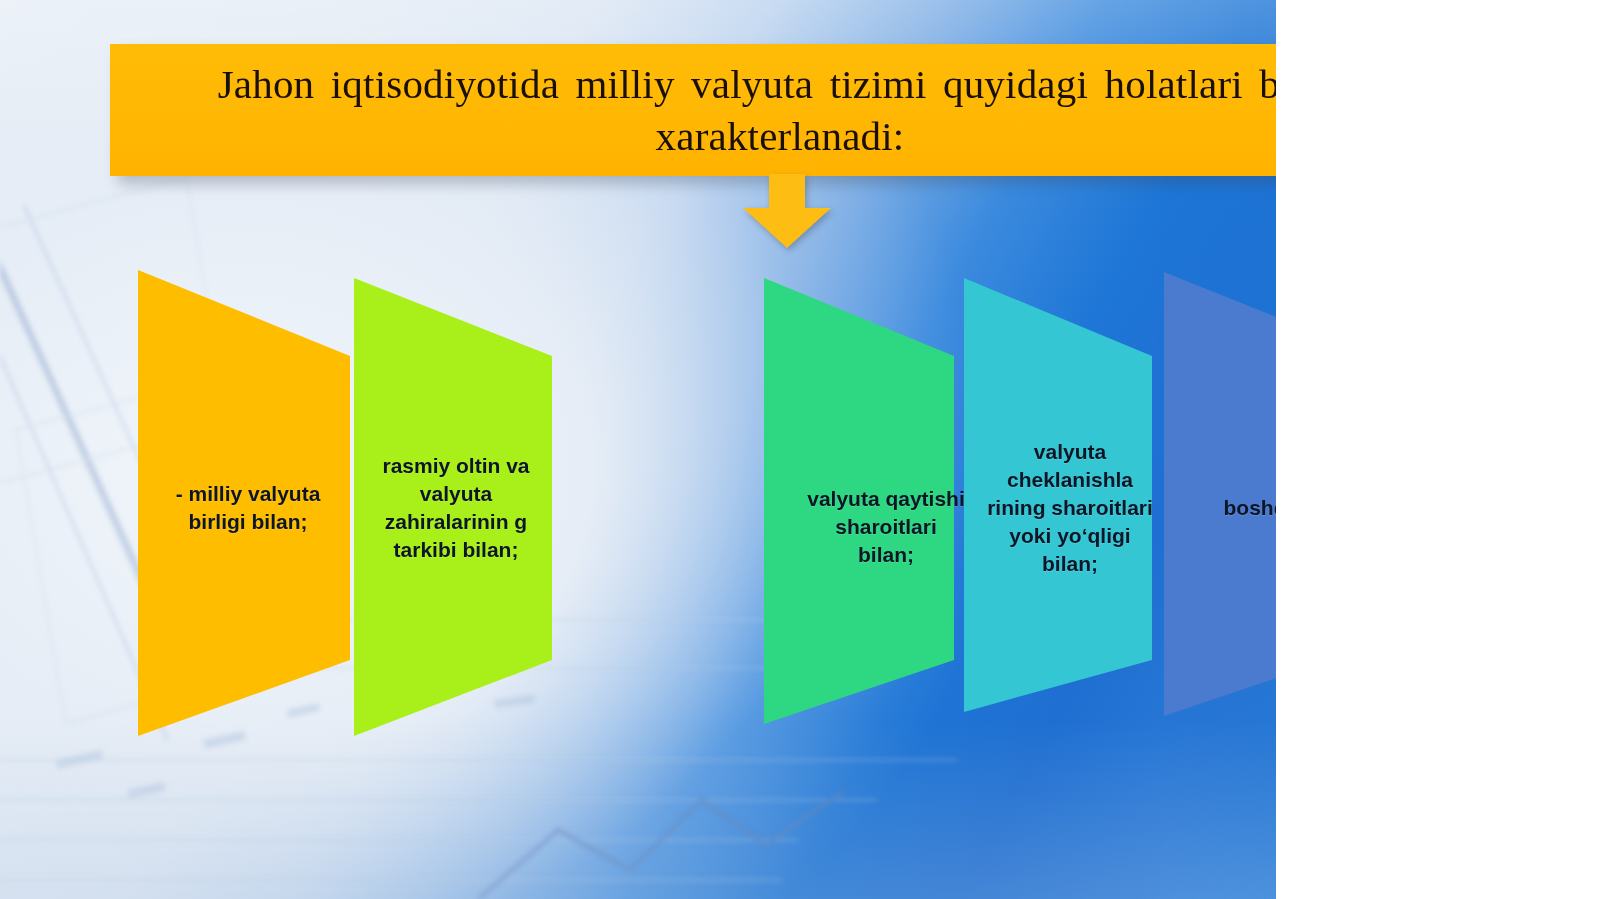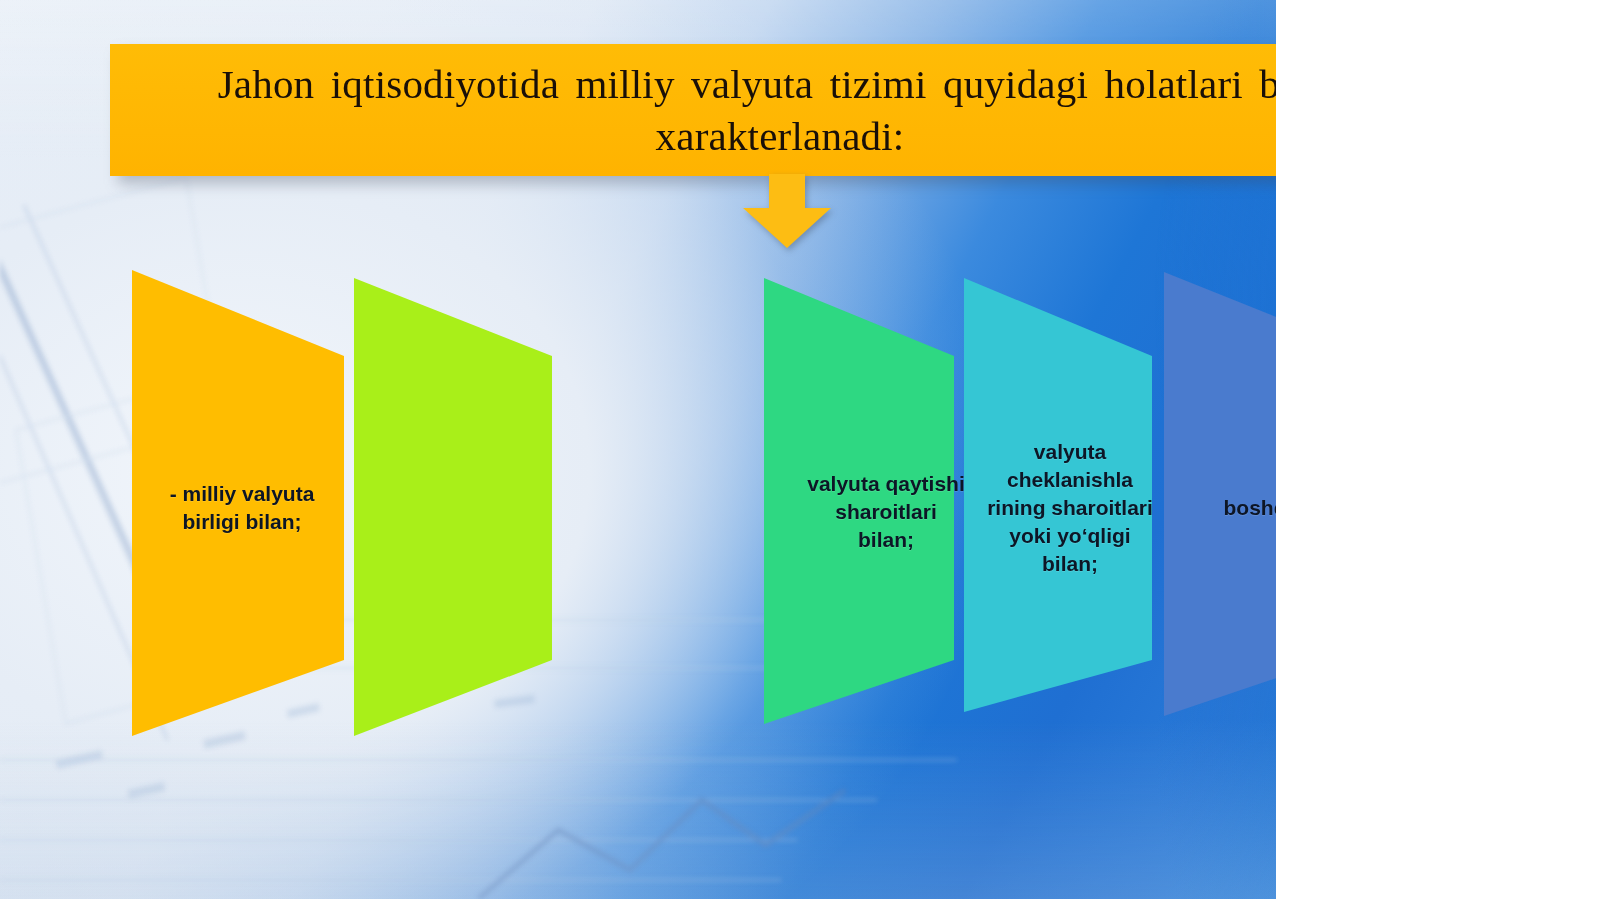--- a/index.html
+++ b/index.html
@@ -131,28 +131,28 @@
     text-align: center;
     font-size: 21px;
     font-weight: bold;
     line-height: 1.33;
     color: #0d1626;
     transform: translateY(-50%);
     text-shadow: 0 1px 0 rgba(255,255,255,0.12);
   }
 
   
-  #panel-1 { left: 130px; }
+  #panel-1 { left: 136px; }
   #panel-1 .label { top: 508px; left: 14px; width: 196px; }
   #panel-2 { left: 352px; }
   #panel-2 .label { top: 508px; left: 18px; width: 172px; }
   #panel-3 { left: 562px; }
   #panel-3 .label { top: 508px; left: 12px; width: 172px; }
   #panel-4 { left: 762px; }
-  #panel-4 .label { top: 512px; left: 44px; width: 160px; }
+  #panel-4 .label { top: 527px; left: 44px; width: 160px; }
   #panel-5 { left: 962px; }
   #panel-5 .label { top: 508px; left: 18px; width: 180px; }
   #panel-6 { left: 1162px; }
   #panel-6 .label { top: 508px; left: 28px; width: 172px; }
 
   .panel .label .tail {
     display: block;
   }
 </style>
 </head>
@@ -220,20 +220,21 @@
       </div>
       <div class="label">-  milliy valyuta birligi bilan;</div>
     </div>
 
     <div class="panel" id="panel-2">
       <div class="shape">
         <svg viewBox="0 0 260 899" preserveAspectRatio="none">
           <polygon points="2,278 200,356 200,660 2,736" fill="#A9EF19"></polygon>
         </svg>
       </div>
+      <div class="label">rasmiy oltin va valyuta zahiralarinin g tarkibi bilan;</div>
     </div>
 
 
     <div class="panel" id="panel-4">
       <div class="shape">
         <svg viewBox="0 0 260 899" preserveAspectRatio="none">
           <polygon points="2,278 192,356 192,660 2,724" fill="#2ED882"></polygon>
         </svg>
       </div>
       <div class="label">valyuta qaytishi sharoitlari bilan;</div>

